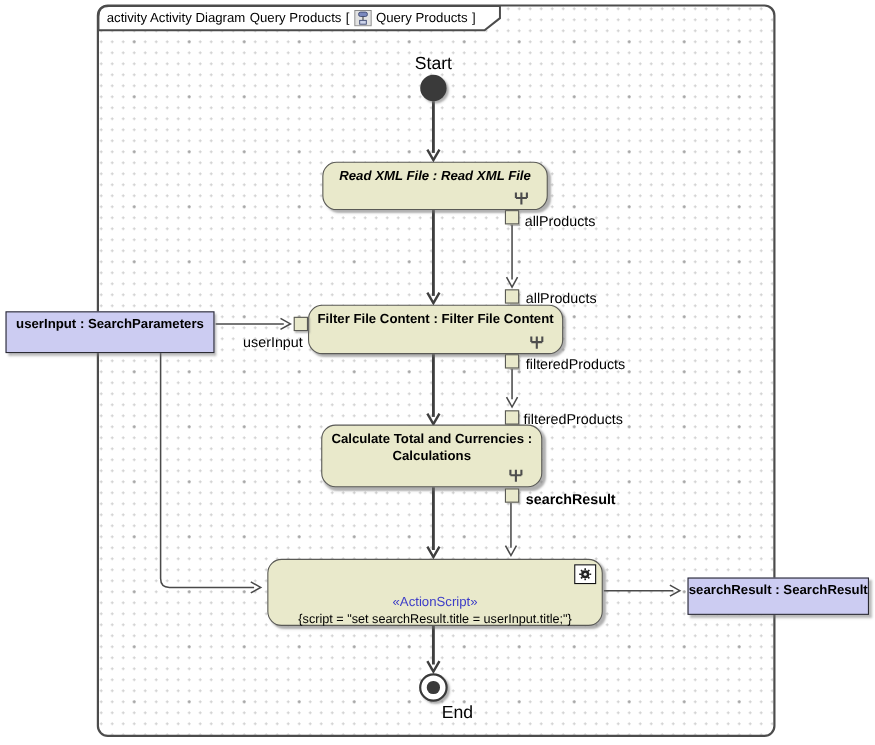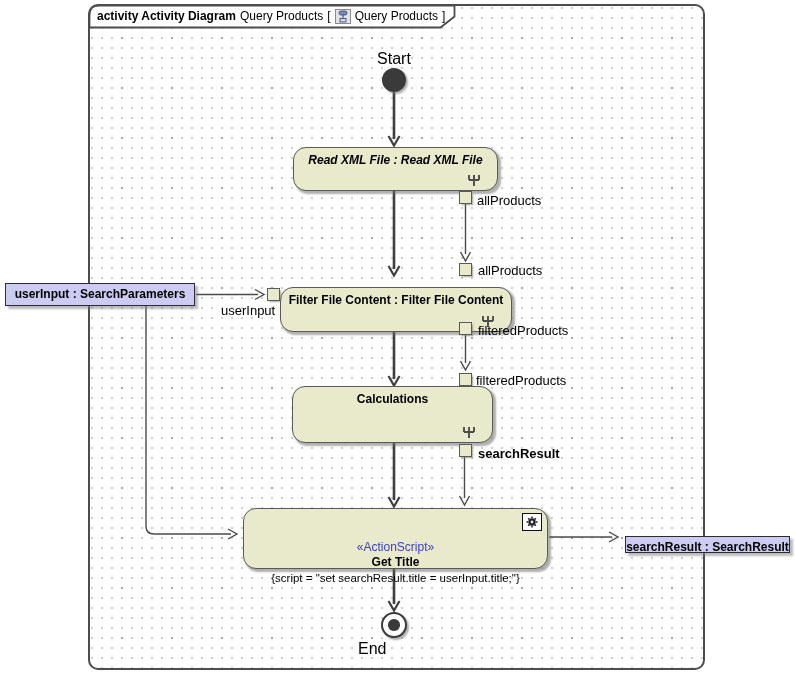--- a/index.html
+++ b/index.html
@@ -15,21 +15,21 @@
       radial-gradient(circle, #a6a6a6 1.1px, transparent 1.4px),
       radial-gradient(circle, #cfcfcf 0.9px, transparent 1.2px);
     background-size:50px 50px, 10px 10px;
     background-position:7px 7px, 7px 7px;
   }
   .tab-svg { position:absolute; left:88px; top:4px; }
   .tab-text {
     position:absolute; left:97px; top:8px; height:16px; display:flex;
     align-items:center; gap:4px; font-size:12px; white-space:nowrap;
   }
-  .tab-text .kw { font-weight:bold; }
+  .tab-text .kw { font-weight:normal; }
   .tab-text .icon { display:inline-block; line-height:0; }
   
   .node {
     position:absolute; box-sizing:border-box;
     background:var(--action-fill,#e9e9cb);
     border:1.6px solid #5a5a56; border-radius:13px;
     box-shadow:2.5px 2.5px 2px rgba(110,110,110,0.55);
     text-align:center; font-size:12px; font-weight:bold; padding-top:5px;
   }
   .node .nm { display:block; white-space:nowrap; line-height:15px; }
@@ -163,66 +163,66 @@
           <path d="M2 1 V6 M7 1 V6 M12 1 V6 M2 6 H12 M7 6 V12" stroke="#4d4d4d" stroke-width="1.9" fill="none"></path>
         </svg>
     </span>
   </div>
   <div class="pin" style="left:459px; top:191px;"></div>
   <div class="pin-label" style="left:477px; top:193px;">allProducts</div>
 
   <div class="pin" style="left:459px; top:263px;"></div>
   <div class="pin-label" style="left:478px; top:263px;">allProducts</div>
 
-  <div class="node" style="left:280px; top:277px; width:232px; height:45px;margin-top:10px;">
+  <div class="node" style="left:280px; top:277px; width:232px; height:45px;">
     <span class="nm">Filter File Content : Filter File Content</span>
     <span class="rake">
       <svg width="14" height="13">
           <path d="M2 1 V6 M7 1 V6 M12 1 V6 M2 6 H12 M7 6 V12" stroke="#4d4d4d" stroke-width="1.9" fill="none"></path>
         </svg>
     </span>
   </div>
   <div class="pin" style="left:267px; top:288px;"></div>
   <div class="pin-label" style="left:221px; top:303px;">userInput</div>
   <div class="pin" style="left:459px; top:322px;"></div>
   <div class="pin-label" style="left:478px; top:323px;">filteredProducts</div>
 
-  <div class="param" style="left:5px; top:283px; width:190px; height:23px;">
+  <div class="param" style="left:5px; top:283px; width:190px; height:38px;">
     <span>userInput : SearchParameters</span>
   </div>
 
   <div class="pin" style="left:459px; top:373px;"></div>
   <div class="pin-label" style="left:476px; top:373px;">filteredProducts</div>
 
   <div class="node" style="left:292px; top:386px; width:201px; height:57px;">
+    <span class="nm">Calculate Total and Currencies :</span>
     <span class="nm">Calculations</span>
     <span class="rake">
       <svg width="14" height="13">
           <path d="M2 1 V6 M7 1 V6 M12 1 V6 M2 6 H12 M7 6 V12" stroke="#4d4d4d" stroke-width="1.9" fill="none"></path>
         </svg>
     </span>
   </div>
   <div class="pin" style="left:459px; top:444px;"></div>
   <div class="pin-label" style="left:478px; top:446px;font-weight:bold;">searchResult</div>
 
   <div class="node" style="left:243px; top:508px; width:305px; height:61px;">
     <span class="stereo">«ActionScript»</span>
-    <span class="nm">Get Title</span>
     <span class="script-line">{script = "set searchResult.title = userInput.title;"}</span>
     <span class="gear-box">
       <svg width="12" height="12">
         <path d="M6 0.5 V2.2 M6 9.8 V11.5 M0.5 6 H2.2 M9.8 6 H11.5 M2.2 2.2 L3.4 3.4 M9.8 2.2 L8.6 3.4 M2.2 9.8 L3.4 8.6 M9.8 9.8 L8.6 8.6" stroke="#222" stroke-width="1.5" fill="none"></path>
         <circle cx="6" cy="6" r="3.7" fill="#222"></circle>
         <circle cx="6" cy="6" r="1.4" fill="#e8e8e8"></circle>
       </svg>
     </span>
   </div>
 
-  <div class="param" style="left:625px; top:525px; width:165px; height:17px;margin-top:11px;">
+  <div class="param" style="left:625px; top:525px; width:165px; height:34px;">
     <span>searchResult : SearchResult</span>
   </div>
 
   <div class="end-outer">
     <div class="end-inner"></div>
   </div>
-  <div class="flow-label" style="left:358px; top:640px; width:72px; text-align:left;">End</div>
+  <div class="flow-label" style="left:358px; top:640px; width:72px; text-align:right;">End</div>
 
 </div>
 
 </body></html>

